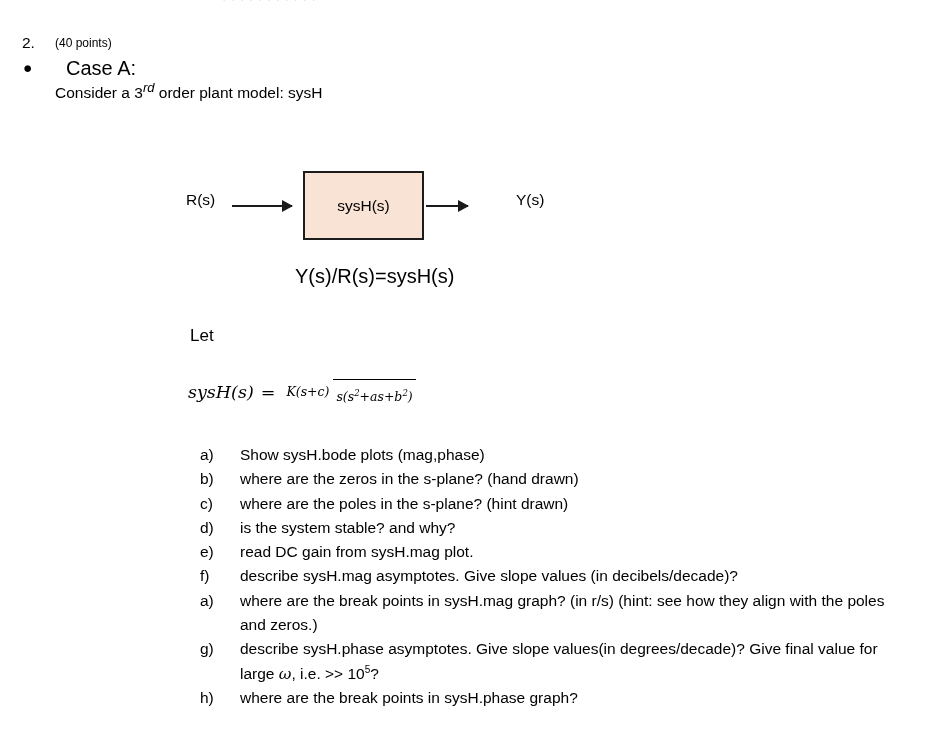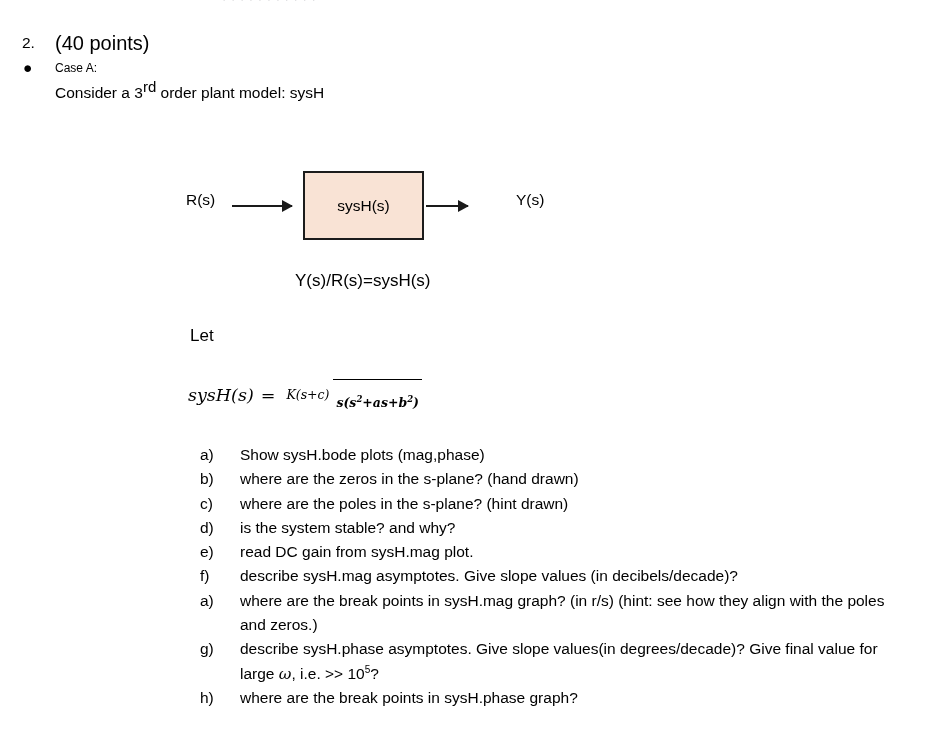--- a/index.html
+++ b/index.html
@@ -36,48 +36,49 @@
   
   .q-num {
     position: absolute;
     left: 22px; top: 32px;
     font-size: 15.5px;
     line-height: 22px;
   }
   .q-num-text {
     position: absolute;
     left: 55px; top: 32px;
+    font-size: 12px;
+    line-height: 22px;
+    white-space: nowrap;
+  }
+  .bullet-dot {
+    position: absolute;
+    left: 23px; top: 57px;
+    font-size: 15.5px;
+    line-height: 22px;
+  }
+  .bullet-text {
+    position: absolute;
+    left: 66px; top: 57px;
     font-size: 20px;
     line-height: 22px;
     white-space: nowrap;
   }
-  .bullet-dot {
-    position: absolute;
-    left: 23px; top: 57px;
-    font-size: 15.5px;
-    line-height: 22px;
-  }
-  .bullet-text {
-    position: absolute;
-    left: 55px; top: 57px;
-    font-size: 12px;
-    line-height: 22px;
-    white-space: nowrap;
-  }
   .consider-line {
     position: absolute;
     left: 55px; top: 82px;
     font-size: 15.5px;
     line-height: 22px;
     white-space: nowrap;
   }
   .consider-line sup {
-    font-size: 15px;
+    font-size: 13px;
     vertical-align: super;
     line-height: 0;
+    font-style: italic;
   }
 
   
   .diagram {
     position: absolute;
     left: 0; top: 0;
     width: 936px; height: 577px;
     pointer-events: none;
   }
   .bd-label-r {
@@ -120,22 +121,22 @@
     border-bottom: 6px solid transparent;
   }
   .bd-arrow-in {
     left: 232px; top: 205px; width: 60px;
   }
   .bd-arrow-out {
     left: 426px; top: 205px; width: 42px;
   }
   .bd-caption {
     position: absolute;
-    left: 295px; top: 271px;
-    font-size: 17px;
+    left: 295px; top: 265px;
+    font-size: 20px;
     white-space: nowrap;
   }
 
   
   .let-line {
     position: absolute;
     left: 190px; top: 326px;
     font-size: 17px;
     white-space: nowrap;
   }
@@ -168,22 +169,21 @@
     font-style: italic;
     font-size: 12.5px;
     line-height: 1.28;
     vertical-align: middle;
   }
   .frac .num {
     padding: 0 4px 1px 4px;
   }
   .frac .den {
     border-top: 1.6px solid #000;
-    padding: 15px 3px 0 3px;
-    font-weight: bold;
+    padding: 9px 3px 0 3px;
   }
   .frac sup {
     font-size: 8.5px;
     vertical-align: super;
     line-height: 0;
   }
   .eq-tail {
     font-family: "Liberation Sans", sans-serif;
     font-style: normal;
     font-size: 15.5px;

